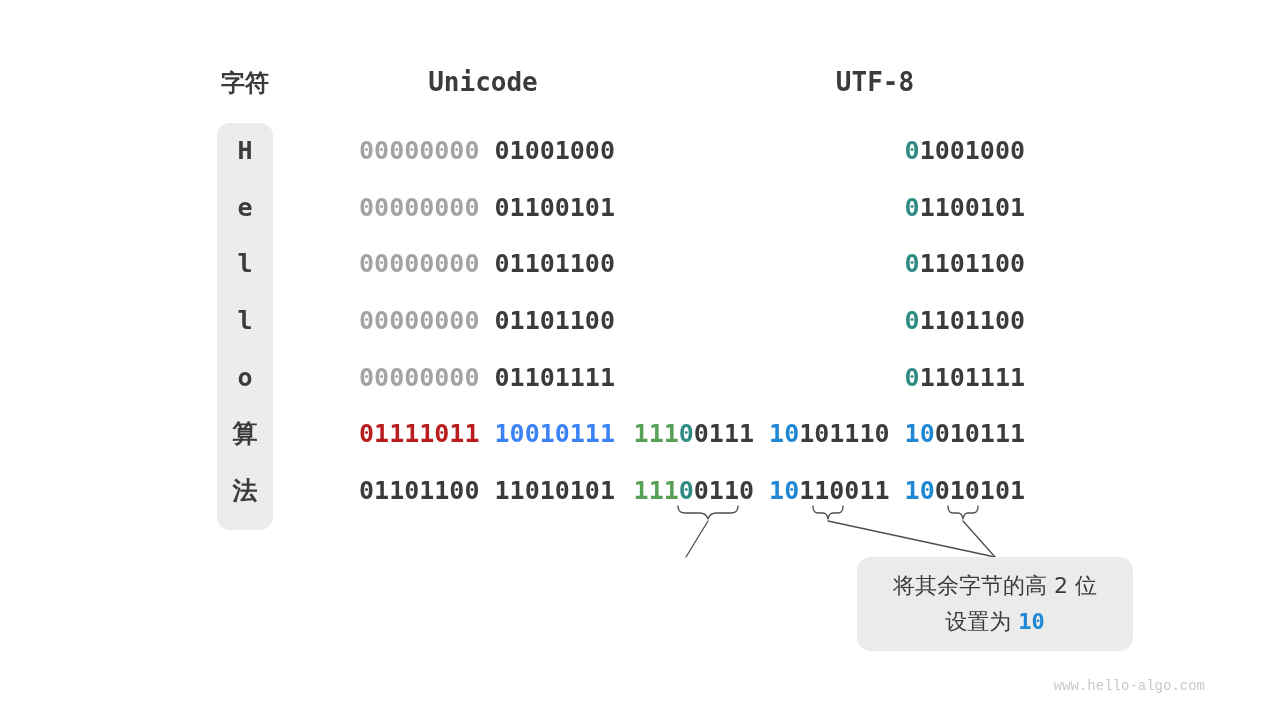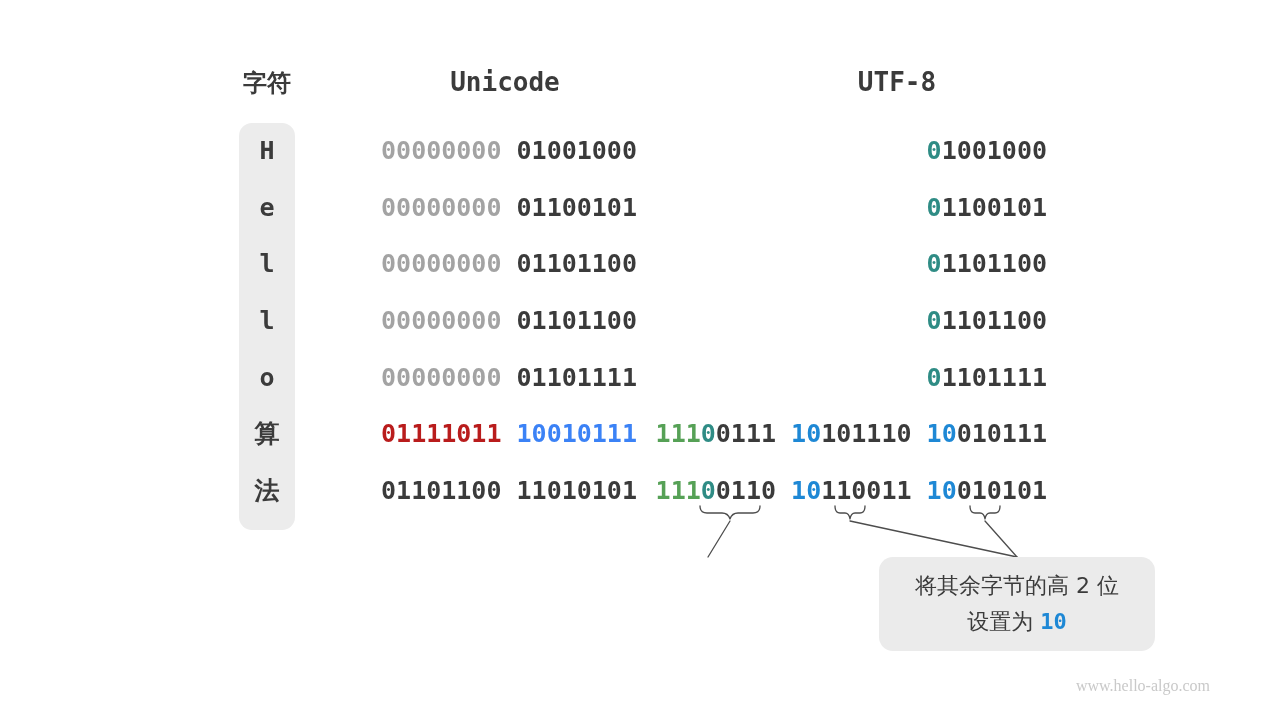--- a/index.html
+++ b/index.html
@@ -1,18 +1,18 @@
 <!DOCTYPE html>
 <html><head>
 <meta charset="utf-8">
 <style>
   html,body{margin:0;padding:0;background:#ffffff;}
   .canvas{
     position:relative;width:1237px;height:720px;background:#ffffff;overflow:hidden;
-    font-family:"DejaVu Sans", sans-serif;color:#3b3b3b;margin-left:22px;
+    font-family:"DejaVu Sans", sans-serif;color:#3b3b3b;
   }
   .mono{font-family:"DejaVu Sans Mono", monospace;}
   .hdr{position:absolute;height:32px;line-height:32px;font-weight:bold;text-align:center;color:#3b3b3b;}
   .hdr-char{left:185px;top:67px;width:120px;font-size:24px;}
   .hdr-unicode{left:403px;top:66px;width:160px;font-size:26px;}
   .hdr-utf8{left:795px;top:66px;width:160px;font-size:26px;}
   .char-col-bg{
     position:absolute;left:217px;top:123px;width:56px;height:407px;
     background:#ececec;border-radius:13px;
   }
@@ -27,22 +27,22 @@
   .callout{
     position:absolute;background:#ebebeb;border-radius:14px;
     display:flex;flex-direction:column;justify-content:center;align-items:center;
     font-size:22px;line-height:36px;color:#3b3b3b;
   }
   .callout-left{left:542px;top:557px;width:289px;height:94px;}
   .callout-right{left:857px;top:557px;width:276px;height:94px;}
   .callout .line{white-space:pre;}
   .hl{font-weight:bold;font-family:"DejaVu Sans Mono", monospace;}
   .watermark{
-    position:absolute;right:49px;top:676px;height:20px;line-height:20px;
-    font-size:16px;color:#c9c9c9;font-family:Liberation Serif, serif;
+    position:absolute;right:32px;top:676px;height:20px;line-height:20px;
+    font-size:14px;color:#c9c9c9;font-family:Liberation Mono, monospace;
   }
 </style>
 </head>
 <body>
 
 <div class="canvas">
 
   <div class="hdr hdr-char">字符</div>
   <div class="hdr hdr-unicode mono">Unicode</div>
   <div class="hdr hdr-utf8 mono">UTF-8</div>

